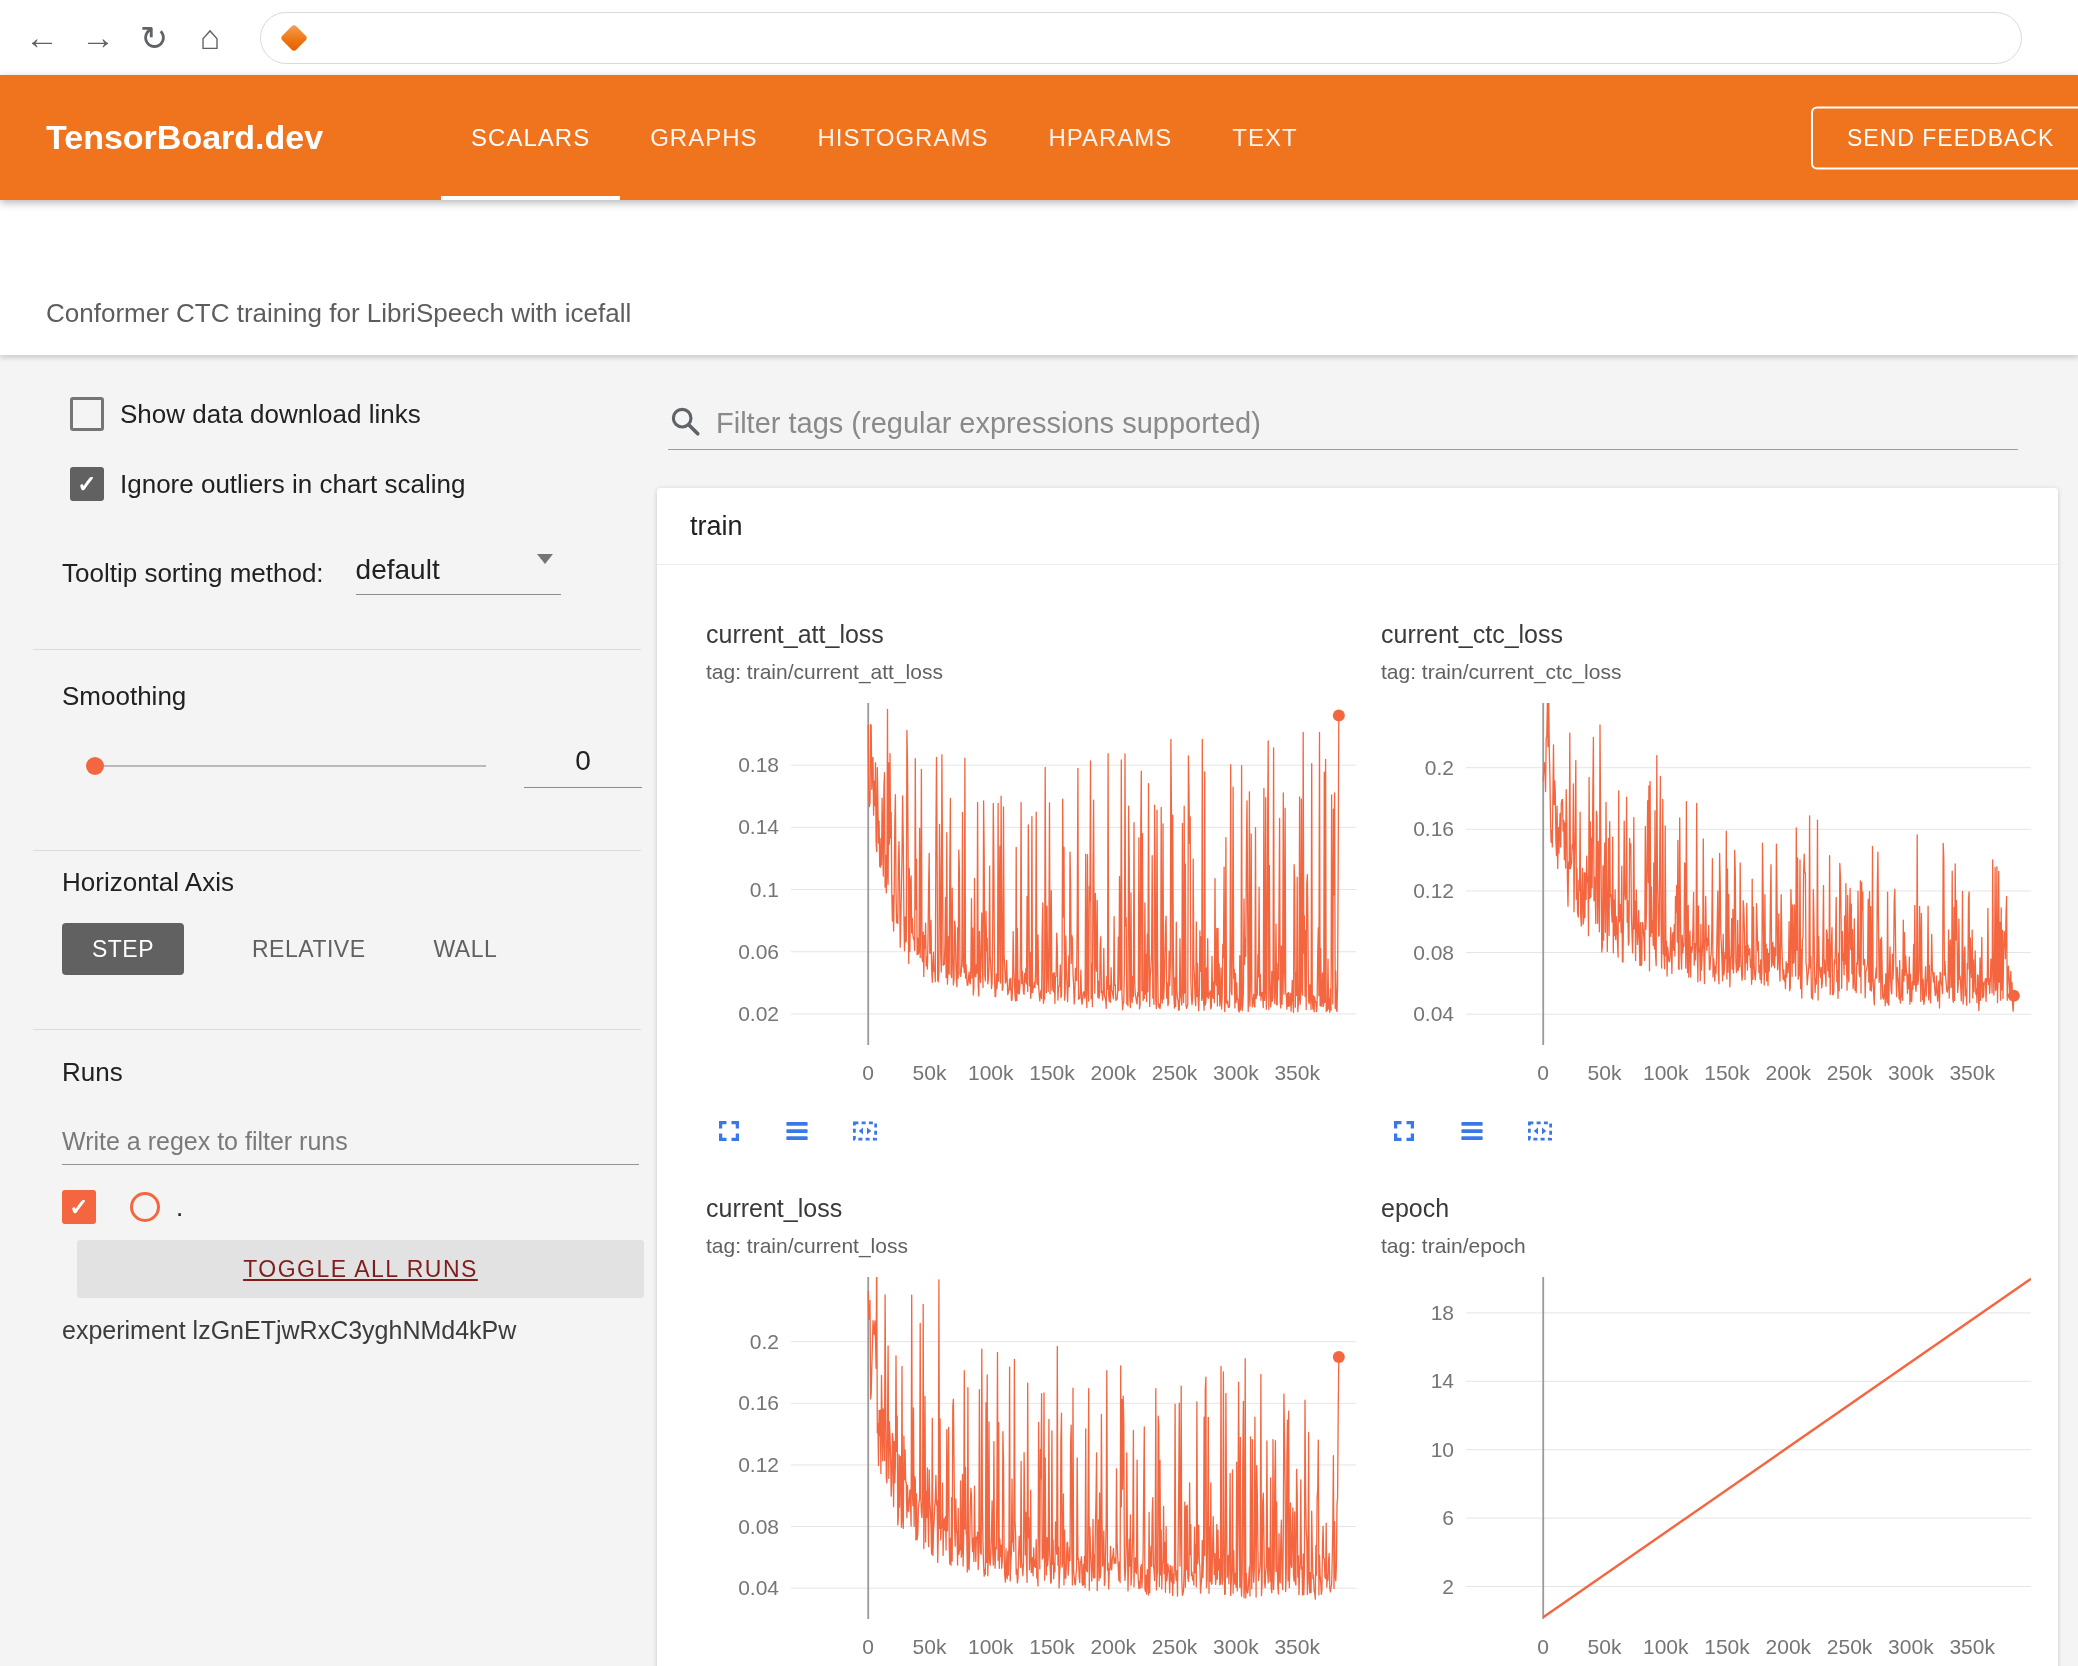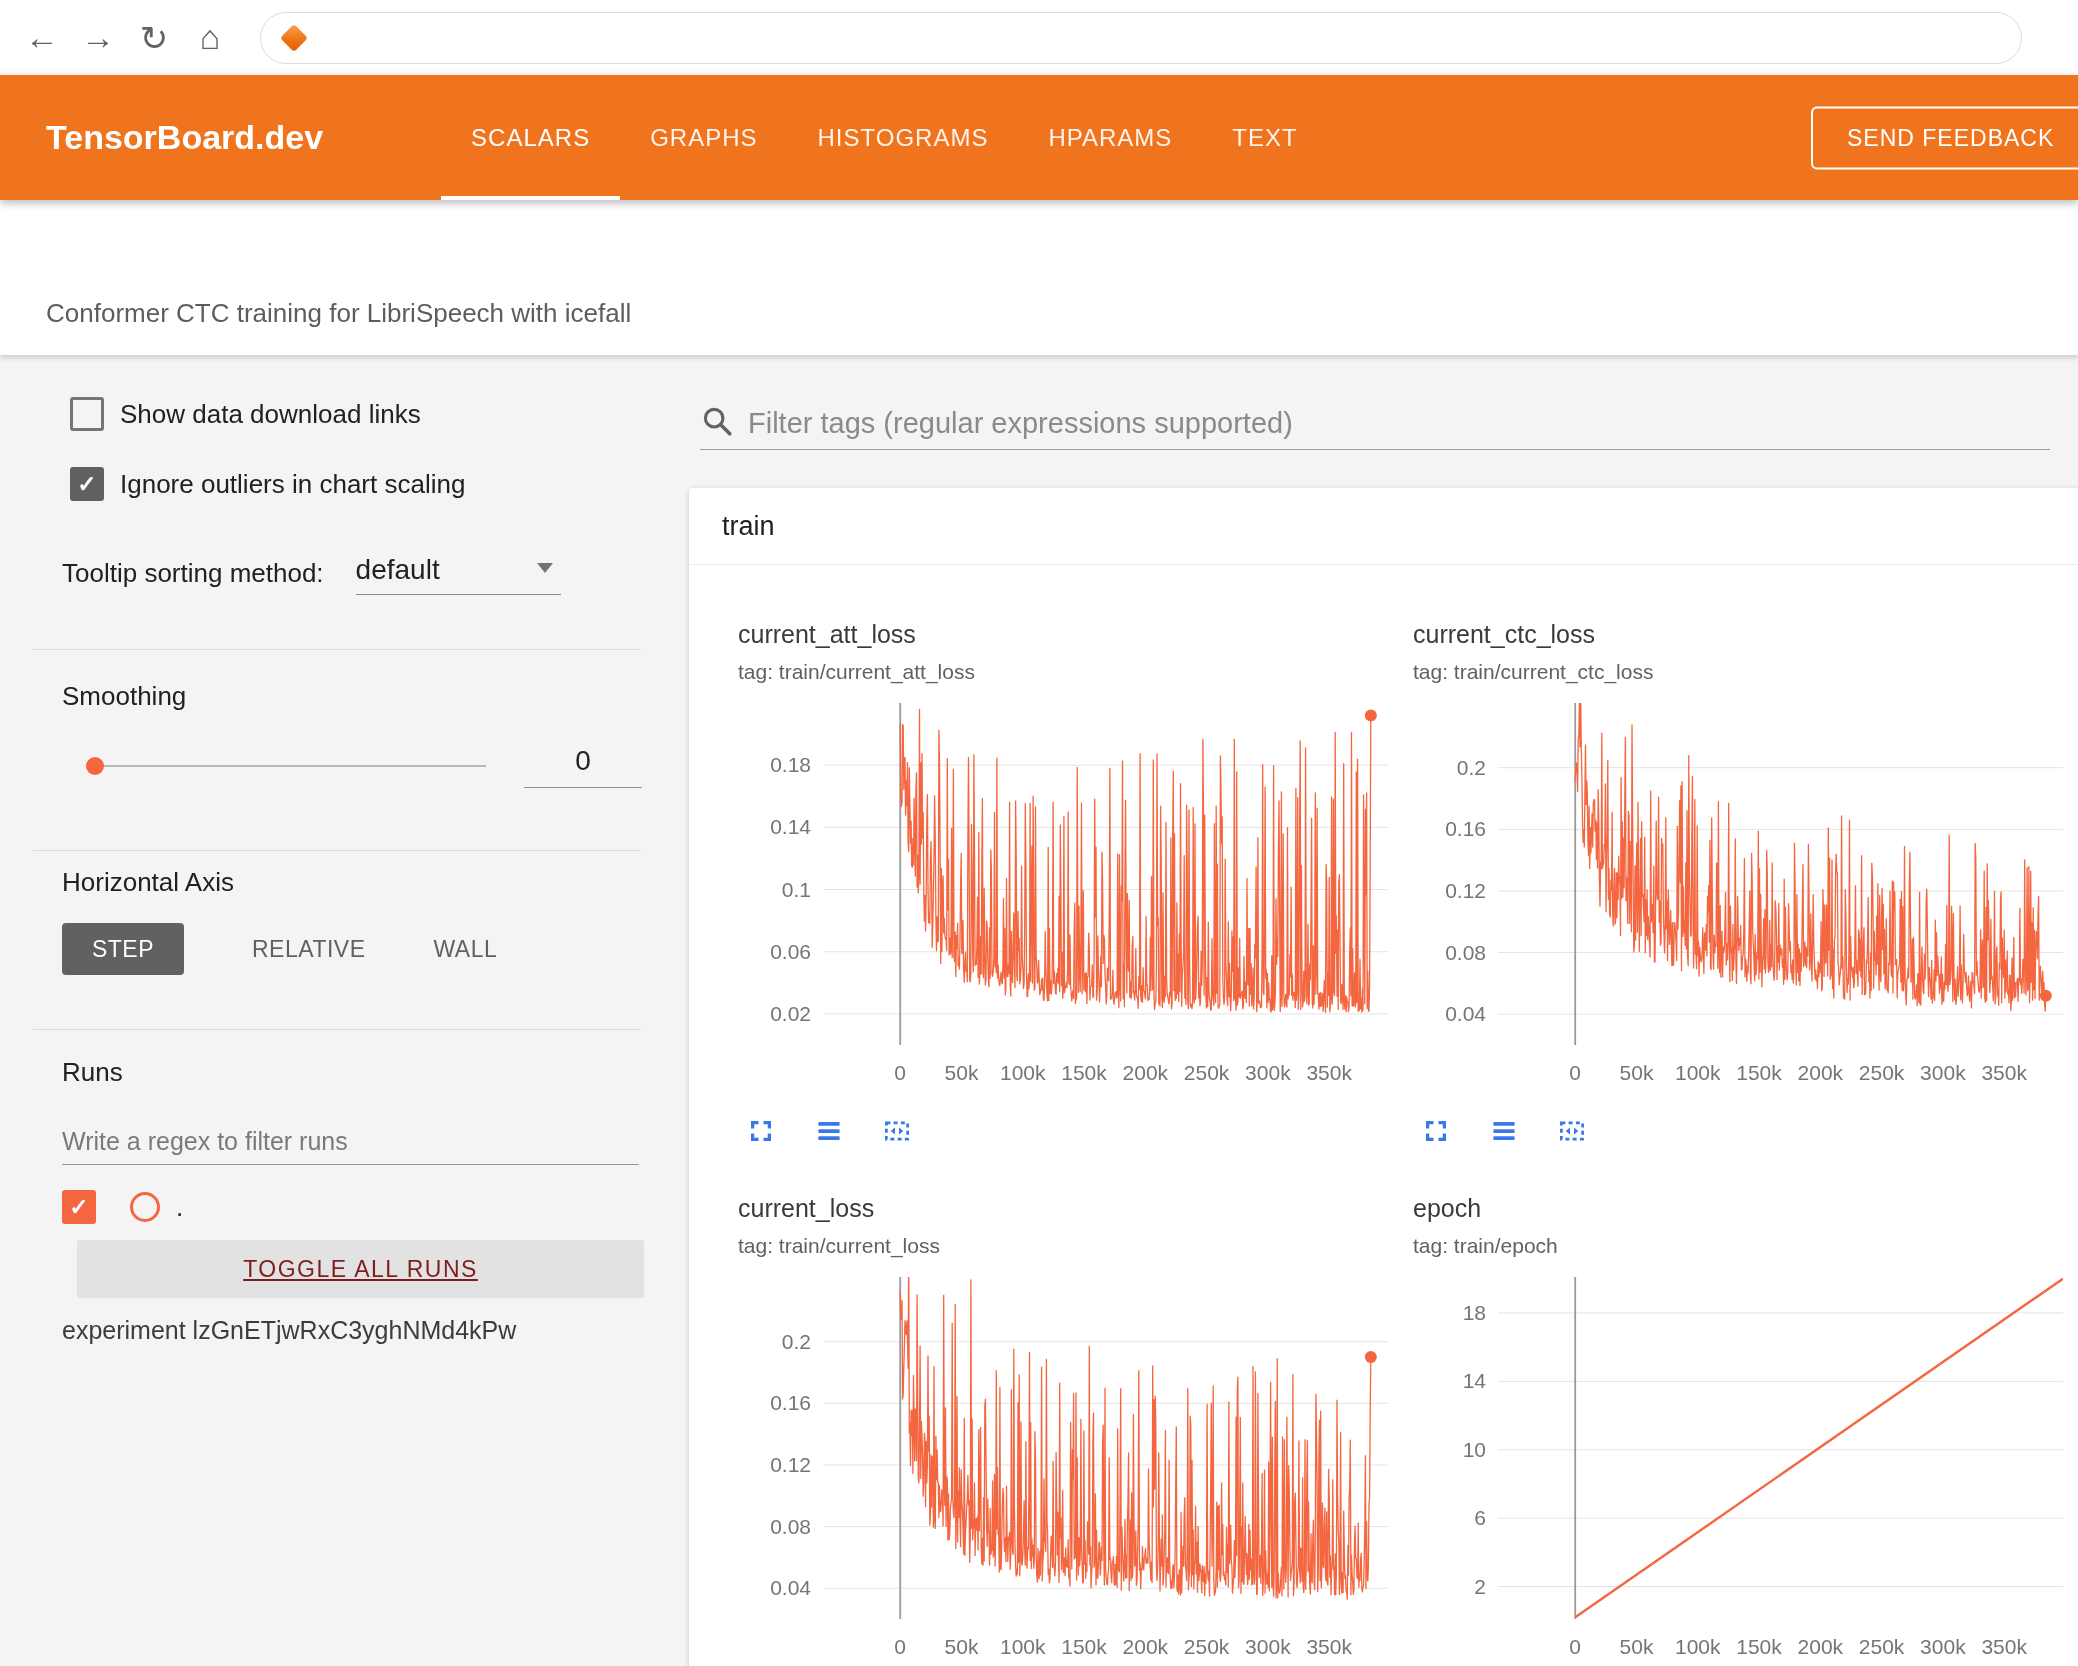--- a/index.html
+++ b/index.html
@@ -43,21 +43,21 @@
   .chk-row{display:flex;align-items:center;margin-left:61px;cursor:pointer;}
   .chk-row.first{margin-top:42px;}
   .chk-row.second{margin-top:36px;}
   .chk{width:28px;height:28px;border:3px solid #757575;border-radius:3px;margin-right:16px;
     flex:0 0 auto;display:flex;align-items:center;justify-content:center;background:#fff0;}
   .chk.checked{background:#616161;border-color:#616161;color:#fff;font-size:23px;font-weight:bold;}
   .chk.orange{background:#f4663f;border-color:#f4663f;color:#fff;font-size:23px;font-weight:bold;}
   .side-label{font-size:26px;color:#212121;}
   .tooltip-row{display:flex;align-items:flex-end;margin:50px 0 0 53px;height:44px;}
   .tooltip-label{font-size:26px;color:#212121;margin-right:32px;padding-bottom:6px;}
-  .dropdown{display:flex;align-items:center;width:205px;border-bottom:1px solid #8d8d8d;
+  .dropdown{display:flex;align-items:flex-start;width:205px;border-bottom:1px solid #8d8d8d;
     padding-bottom:8px;cursor:pointer;}
   .dropdown-value{font-size:28px;color:#212121;}
   .dropdown-arrow{width:0;height:0;border-left:8px solid transparent;border-right:8px solid transparent;
     border-top:10px solid #757575;margin-left:auto;margin-right:8px;margin-bottom:5px;}
   .side-divider{height:1px;background:#dcdcdc;margin-left:24px;width:608px;border:none;}
   .div1{margin-top:54px;} .div2{margin-top:58px;} .div3{margin-top:54px;}
   .section-label{font-size:26px;color:#212121;margin:30px 0 0 53px;height:32px;line-height:32px;}
   .slider-row{display:flex;align-items:center;margin:28px 0 0 53px;height:52px;}
   .slider{position:relative;width:391px;height:20px;margin-left:33px;flex:0 0 auto;cursor:pointer;}
   .slider-track{position:absolute;left:0;right:0;top:9px;height:2px;background:#b9b9b9;}
@@ -74,21 +74,21 @@
   .regex-input{display:block;margin:30px 0 0 53px;width:577px;height:46px;background:transparent;
     border:none;border-bottom:1px solid #949494;font-family:inherit;font-size:25px;color:#0f172a;outline:none;padding:0;}
   .regex-input::placeholder{color:#7a7a7a;}
   .run-row{display:flex;align-items:center;margin:22px 0 0 53px;height:40px;}
   .run-circle{width:24px;height:24px;border:3px solid #f4663f;border-radius:50%;margin:0 16px 0 18px;flex:0 0 auto;}
   .run-name{font-size:26px;color:#212121;}
   .toggle-btn{display:block;margin:13px 0 0 68px;width:567px;height:58px;background:#e2e2e2;border:none;
     border-radius:3px;font-family:inherit;font-size:23px;letter-spacing:1.5px;color:#7f1d1d;cursor:pointer;text-decoration:underline;}
   .experiment-name{margin:18px 0 0 53px;font-size:25px;color:#3c3c3c;}
   
-  .main{position:absolute;left:689px;top:355px;width:1389px;height:1311px;}
+  .main{position:absolute;left:657px;top:355px;width:1389px;height:1311px;}
   .filter-row{display:flex;align-items:center;margin:42px 28px 0 11px;height:52px;border-bottom:1px solid #9e9e9e;}
   .search-icon{width:34px;height:34px;margin:0 14px 4px 0;flex:0 0 auto;}
   .filter-input{flex:1;background:transparent;border:none;outline:none;font-family:inherit;
     font-size:29px;color:#212121;padding:0;}
   .filter-input::placeholder{color:#8a8a8a;}
   .card{position:absolute;left:0;top:133px;width:1401px;height:1250px;background:#fff;border-radius:4px;
     box-shadow:0 1px 5px rgba(0,0,0,.18);}
   .card-header{height:76px;border-bottom:1px solid #ececec;}
   .card-title{font-size:27px;color:#212121;line-height:76px;margin-left:33px;}
   .charts-grid{display:flex;flex-wrap:wrap;column-gap:15px;row-gap:44px;padding:54px 0 0 49px;width:1340px;}

